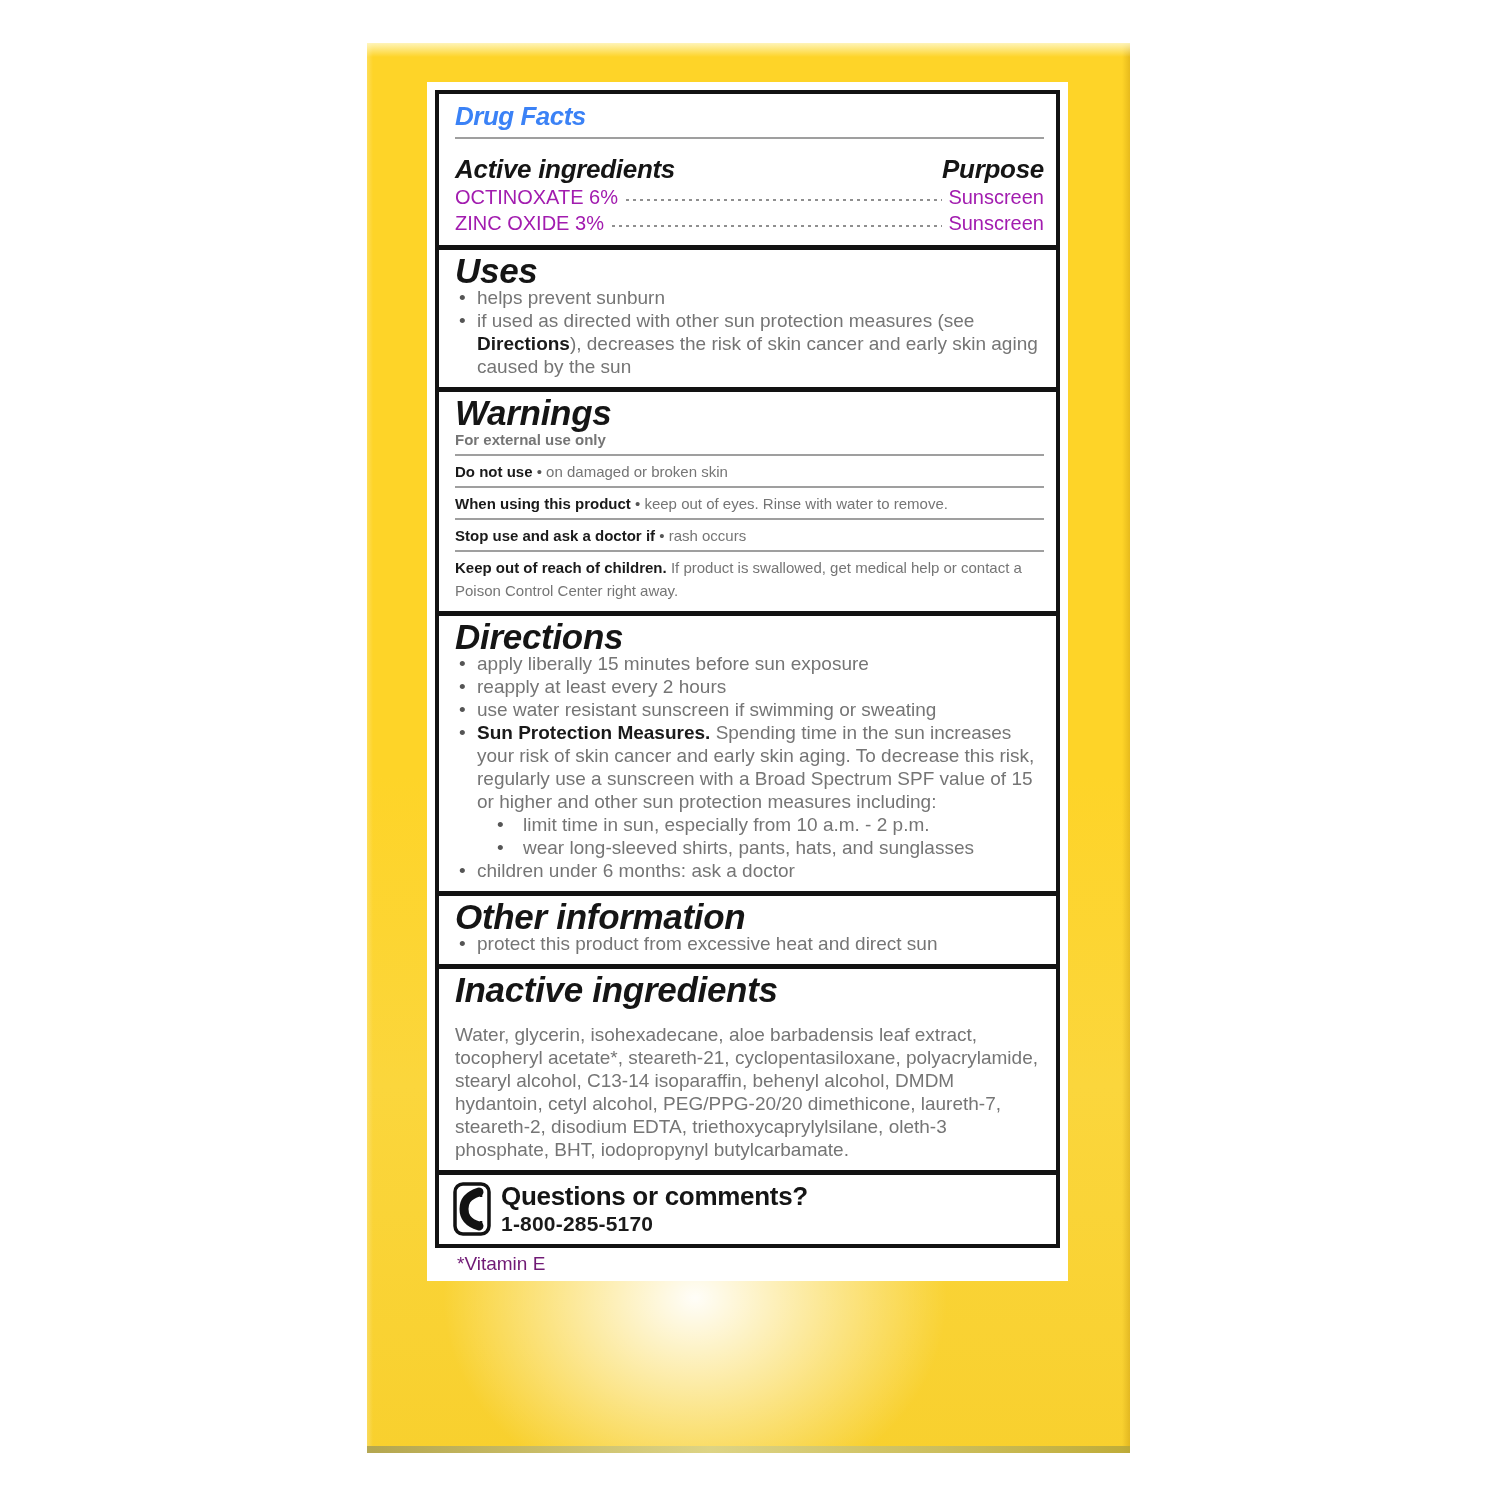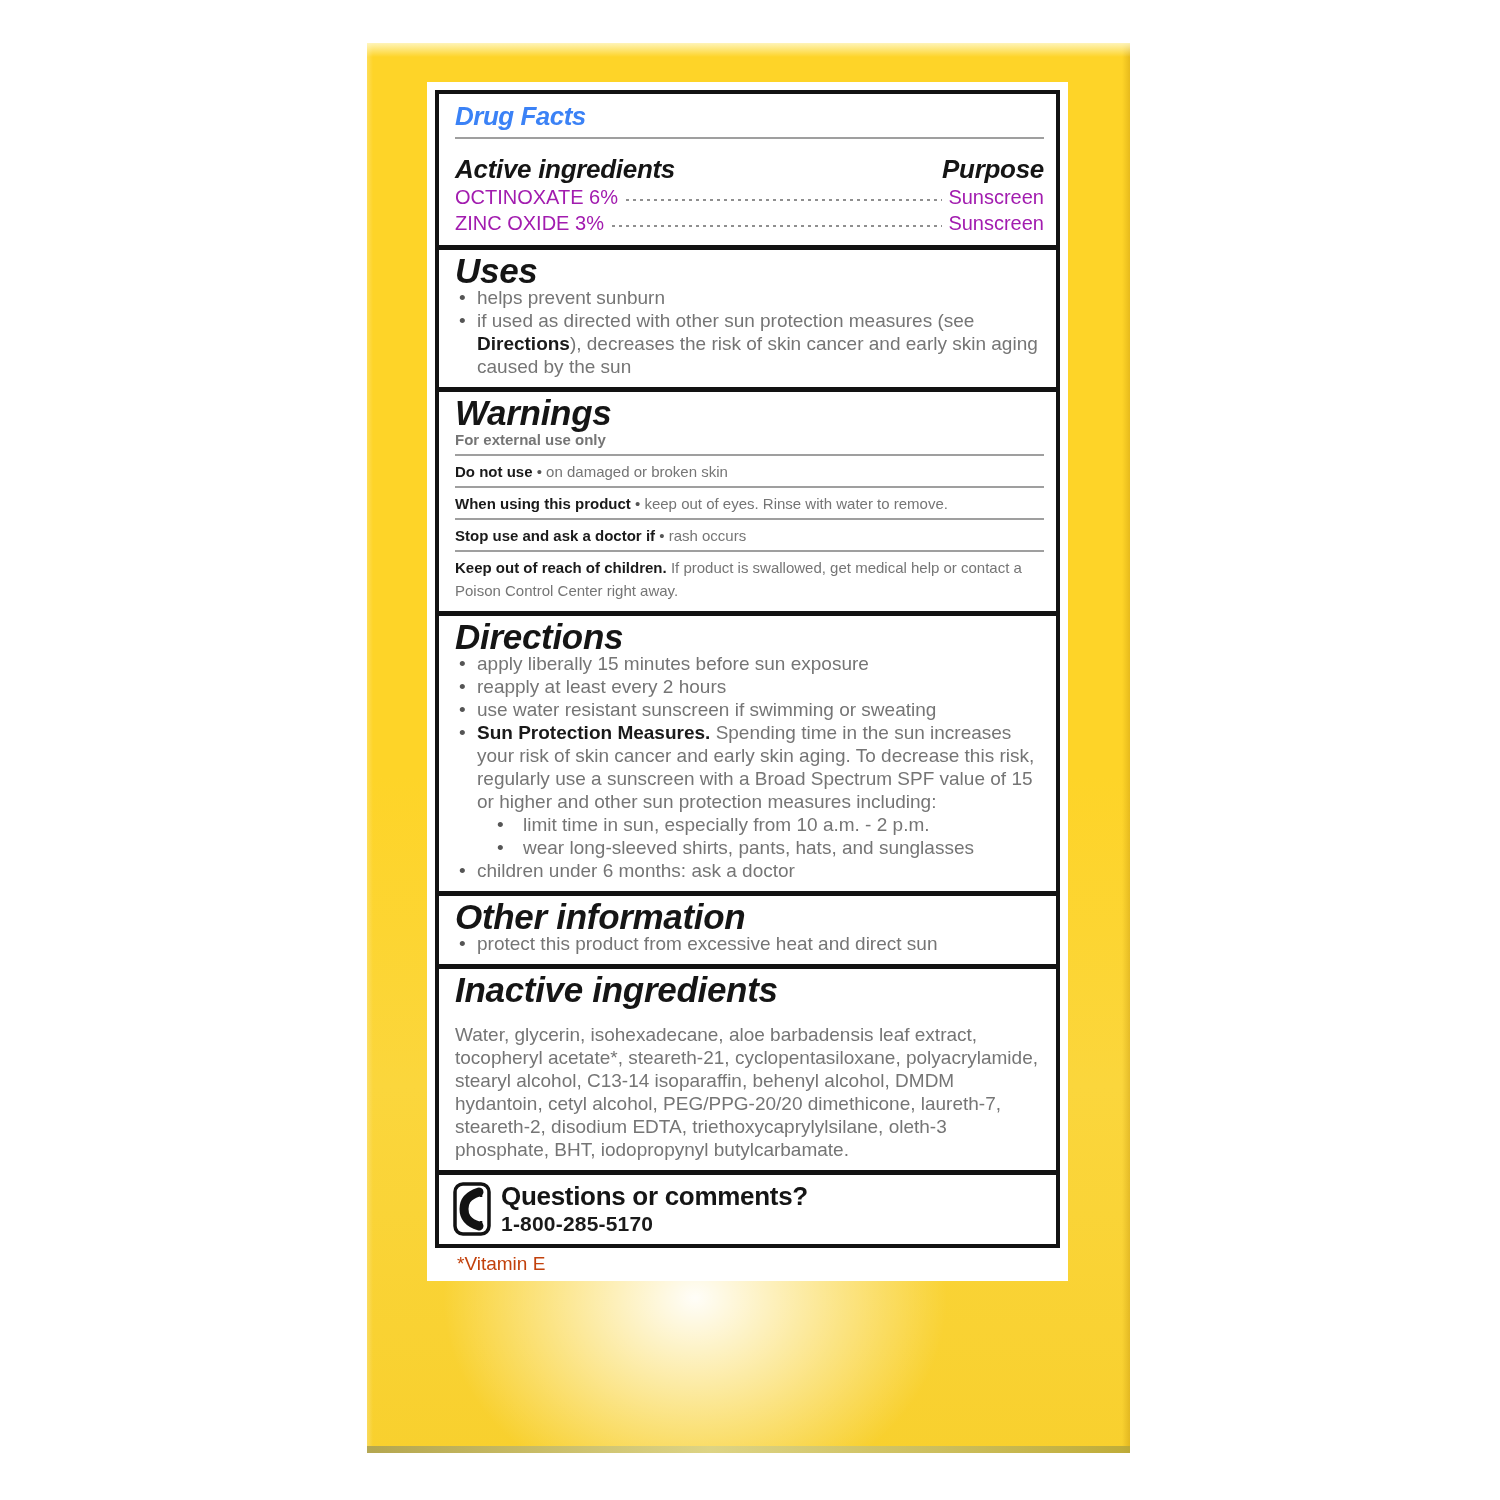--- a/index.html
+++ b/index.html
@@ -58,21 +58,21 @@
   .warn-row { font-size:15px; line-height:23px; color:#757575; }
   .warn-row .sep { color:#555; }
 
   .inactive-p { font-size:19px; line-height:23px; color:#757575; margin-top:18px; }
 
   .q-sec { display:flex; align-items:center; padding:7px 12px 8px 14px; }
   .q-icon { flex:0 0 38px; width:38px; height:54px; margin-right:10px; }
   .q-col .q-title { font-size:26px; font-weight:bold; color:#151515; line-height:29px; letter-spacing:-0.3px; }
   .q-col .q-phone { font-size:21px; font-weight:bold; color:#1a1a1a; line-height:25px; letter-spacing:0.2px; }
 
-  .footnote { font-size:19px; color:#c2410c; margin:5px 0 0 22px; line-height:22px; }
+  .footnote { font-size:19px; color:#701a75; margin:5px 0 0 22px; line-height:22px; }
 </style>
 </head>
 <body>
 
 <div class="stage">
   <div class="panel">
     <div class="card">
       <div class="dfbox">
 
         <div class="sec">

